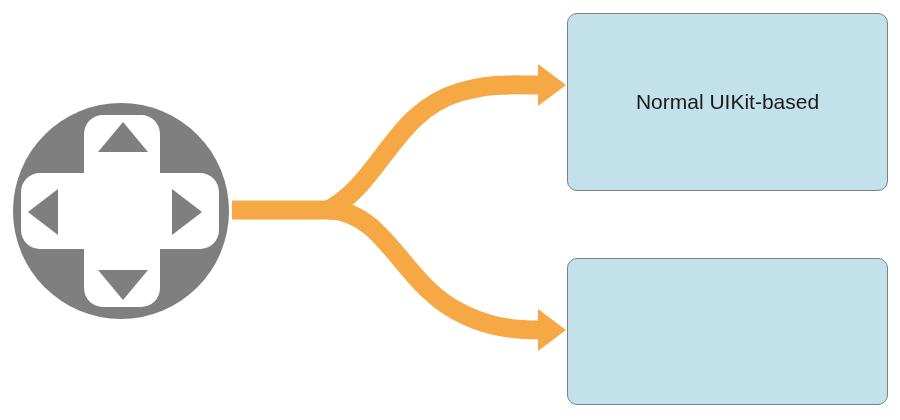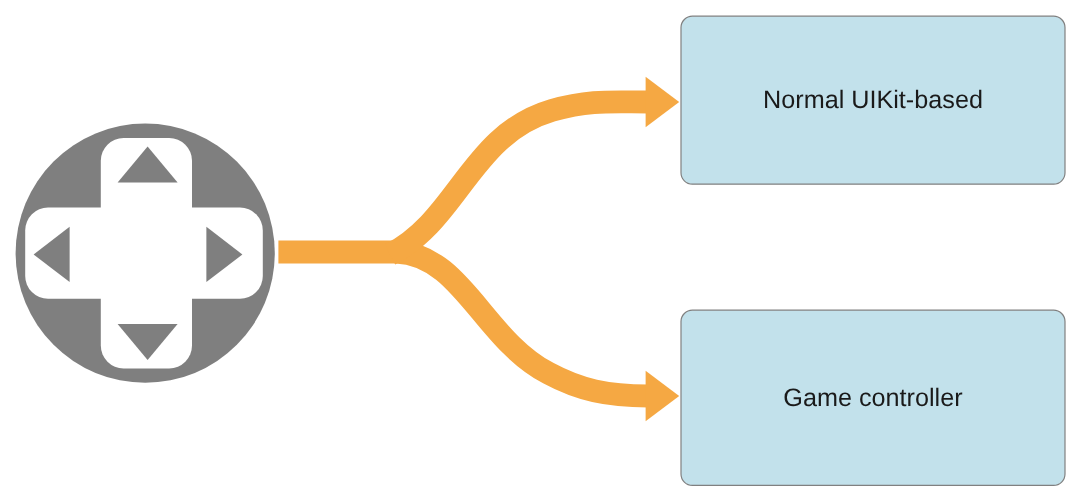--- a/index.html
+++ b/index.html
@@ -33,21 +33,21 @@
     border-radius: 10px;
     display: flex;
     flex-direction: column;
     align-items: center;
     justify-content: center;
     text-align: center;
     color: var(--text, #1a1a1a);
     font-size: 21px;
     line-height: 26px;
   }
-  .node--top    { top: 13px;  height: 141px; }
+  .node--top    { top: 13px;  height: 178px; }
   .node--bottom { top: 258px; height: 147px; }
   .node-line { white-space: nowrap; }
 </style>
 </head>
 <body>
 
 <div class="stage">
 
   <svg class="artwork" width="900" height="420" viewBox="0 0 900 420">
 
@@ -70,16 +70,15 @@
       <path class="arrow-curve" d="M 325 212 C 382 183 392 112 460 92 C 492 83 510 85 540 85"></path>
       <polygon class="arrowhead" points="538,64 566,85 538,106"></polygon>
     </g>
   </svg>
 
   <div class="node node--top">
     <div class="node-line">Normal UIKit-based</div>
   </div>
 
   <div class="node node--bottom">
-    <div class="node-line">Game controller</div>
   </div>
 
 </div>
 
 </body></html>

